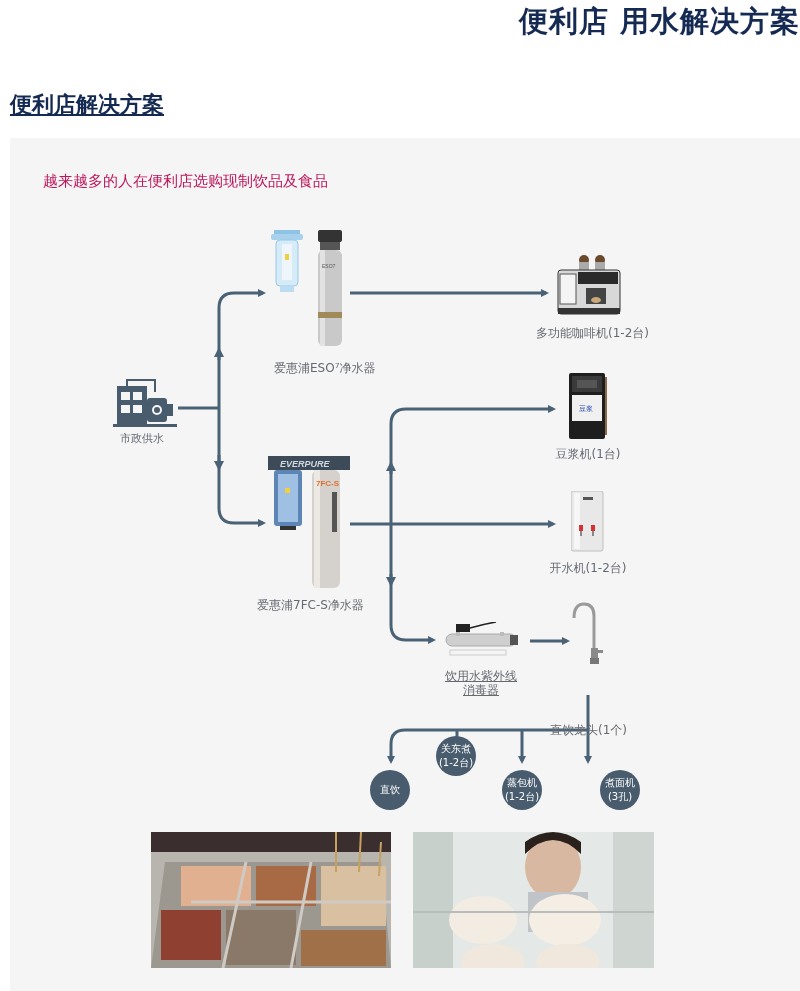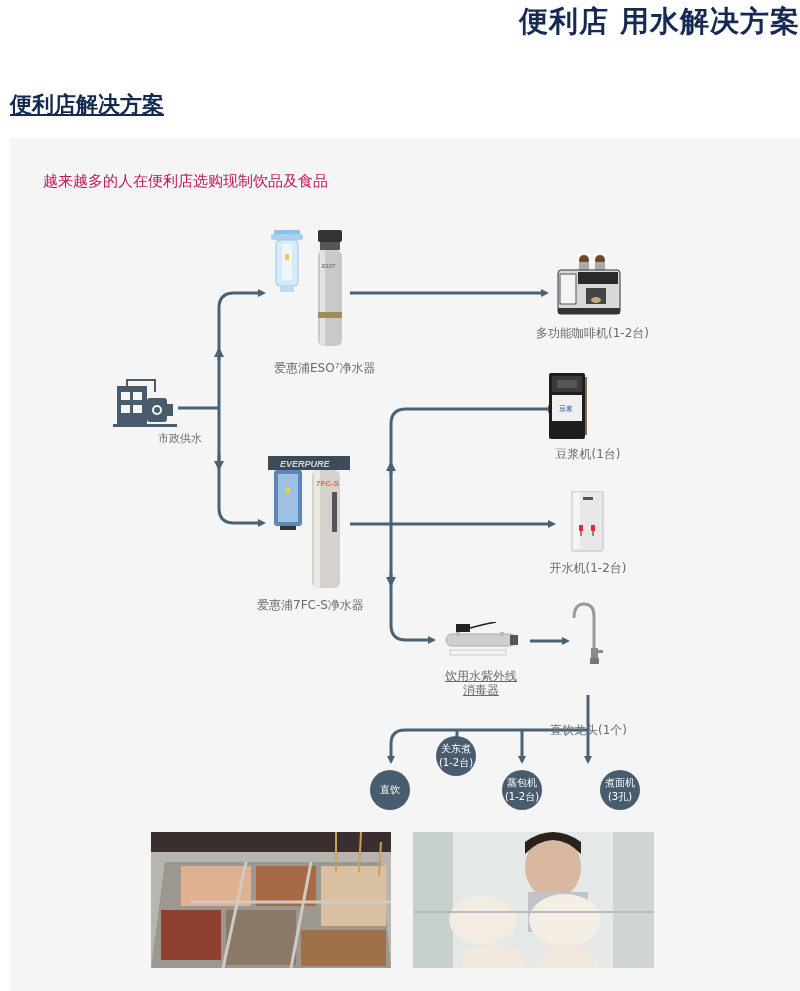--- a/index.html
+++ b/index.html
@@ -87,21 +87,21 @@
     <rect x="20" y="14" width="9" height="8" fill="#f5f5f5"></rect>
     <rect x="8" y="27" width="9" height="8" fill="#f5f5f5"></rect>
     <rect x="20" y="27" width="9" height="8" fill="#f5f5f5"></rect>
     <rect x="34" y="20" width="20" height="24" rx="3" fill="#485c6e"></rect>
     <circle cx="44" cy="32" r="5" fill="#f5f5f5"></circle>
     <circle cx="44" cy="32" r="3" fill="#485c6e"></circle>
     <rect x="54" y="26" width="6" height="12" fill="#485c6e"></rect>
     <rect x="0" y="46" width="64" height="3" fill="#485c6e"></rect>
   </svg>
 </div>
-<div class="label" style="left:112px;top:431px;font-size:11px;width:60px;margin-left:38px;">市政供水</div>
+<div class="label" style="left:112px;top:431px;font-size:11px;width:60px;">市政供水</div>
 
 <div style="position:absolute;left:270px;top:228px;width:80px;height:125px;">
   <svg width="80" height="125" viewBox="0 0 80 125">
     <rect x="4" y="2" width="26" height="6" fill="#8fc3e6"></rect>
     <rect x="1" y="6" width="32" height="6" rx="2" fill="#a8d1ee"></rect>
     <rect x="6" y="12" width="22" height="46" rx="4" fill="#d6ebf8" stroke="#9ac8e8"></rect>
     <rect x="12" y="16" width="10" height="36" fill="#eef6fc"></rect>
     <rect x="15" y="26" width="4" height="6" fill="#f0d040"></rect>
     <rect x="10" y="58" width="14" height="6" fill="#bcdcf2"></rect>
     <rect x="48" y="2" width="24" height="12" rx="2" fill="#333"></rect>
@@ -139,21 +139,21 @@
     <rect x="2" y="16" width="62" height="44" rx="3" fill="#d8d8d8" stroke="#333"></rect>
     <rect x="4" y="20" width="16" height="30" fill="#f4f4f4" stroke="#555"></rect>
     <rect x="22" y="18" width="40" height="12" fill="#2a2a2a"></rect>
     <rect x="30" y="34" width="20" height="16" fill="#444"></rect>
     <ellipse cx="40" cy="46" rx="5" ry="3" fill="#c8a878"></ellipse>
     <rect x="2" y="54" width="62" height="6" fill="#333"></rect>
   </svg>
 </div>
 <div class="label" style="left:536px;top:325px;width:106px;">多功能咖啡机(1-2台)</div>
 
-<div style="position:absolute;left:549px;top:373px;width:28px;height:66px;">
+<div style="position:absolute;left:569px;top:373px;width:28px;height:66px;">
   <svg width="38" height="66" viewBox="0 0 38 66">
     <rect x="0" y="0" width="36" height="66" rx="2" fill="#1e1e1e"></rect>
     <rect x="3" y="3" width="30" height="16" fill="#3a3a3a"></rect>
     <rect x="8" y="7" width="20" height="8" fill="#555"></rect>
     <rect x="3" y="22" width="30" height="26" fill="#f0f0f0"></rect>
     <text x="10" y="38" font-size="7" fill="#2244aa" font-family="DejaVu Sans, sans-serif">豆浆</text>
     <rect x="36" y="4" width="2" height="58" fill="#8a6a4a"></rect>
   </svg>
 </div>
 <div class="label" style="left:550px;top:446px;width:76px;">豆浆机(1台)</div>

